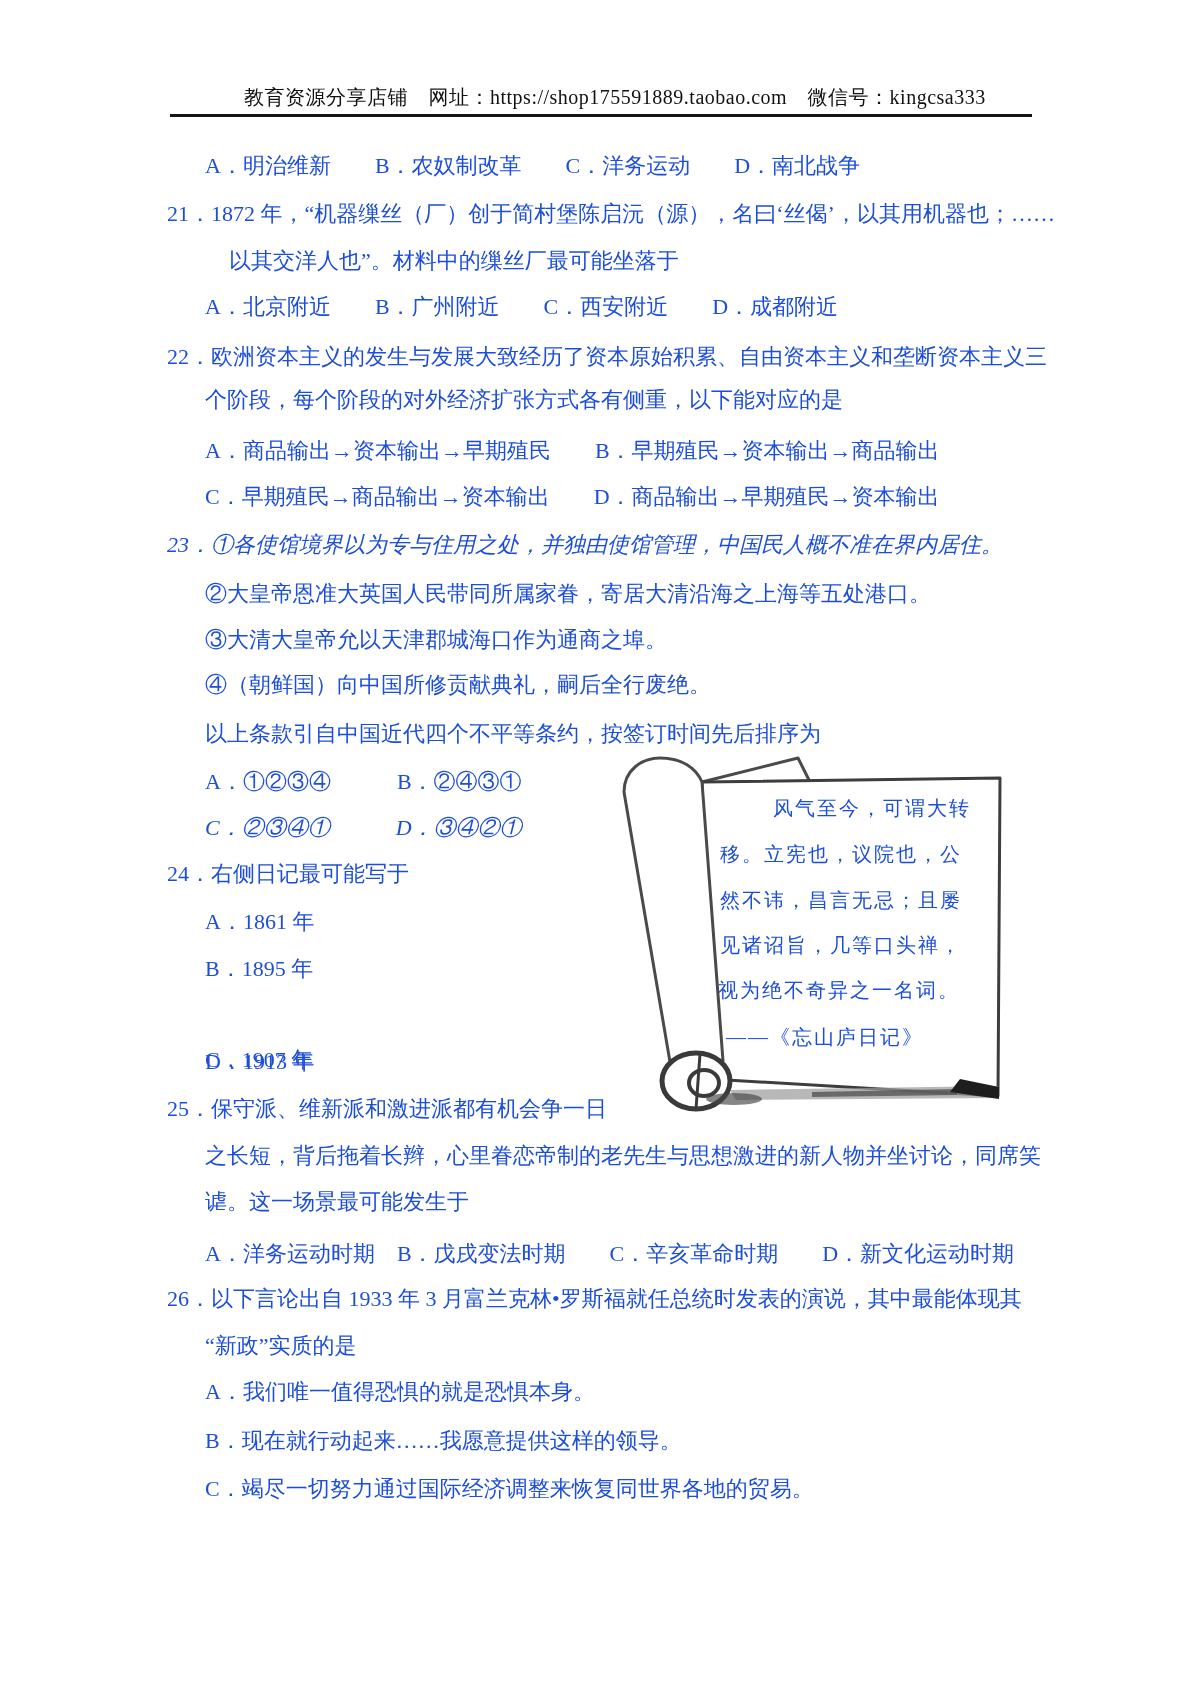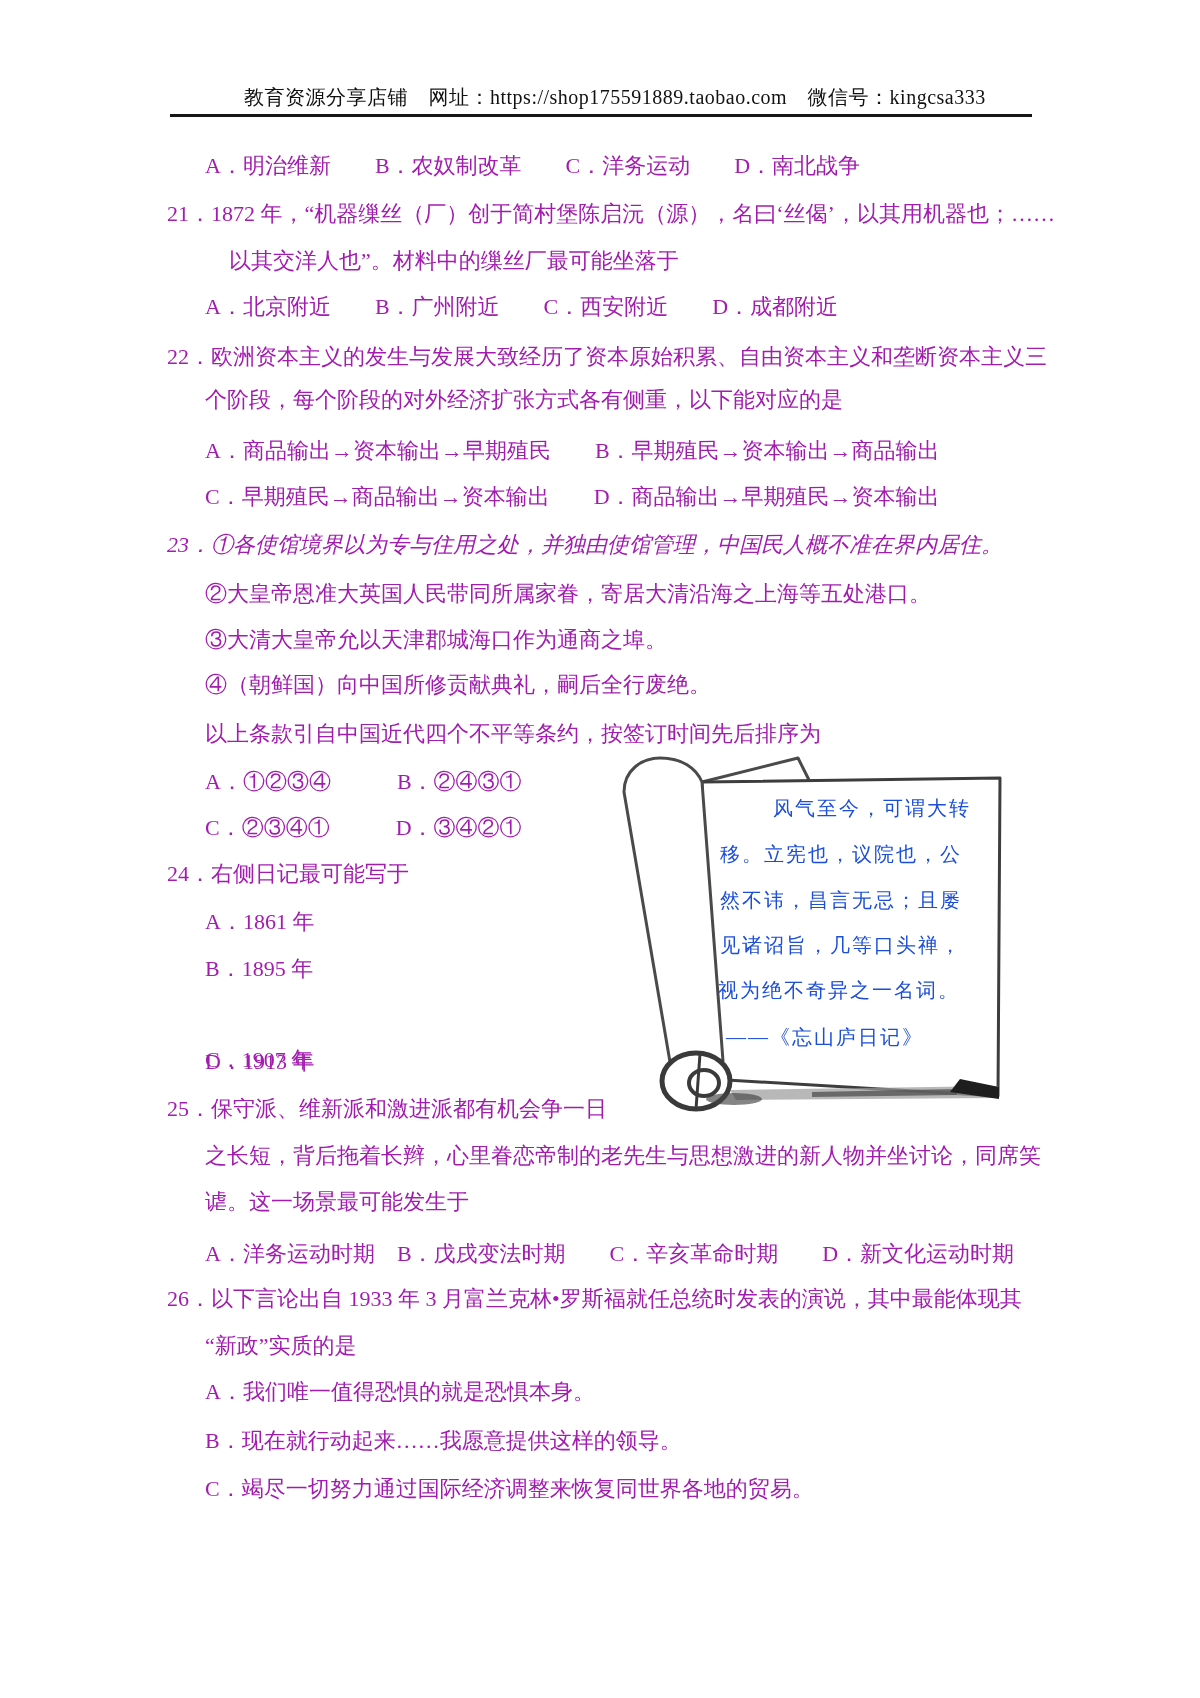--- a/index.html
+++ b/index.html
@@ -23,21 +23,21 @@
     position:absolute;
     left:170px;top:114px;
     width:862px;height:3px;
     background:#161616;
   }
   .body-lines .line{
     position:absolute;
     font-size:22px;
     line-height:30px;
     white-space:pre;
-    color:#a21caf;
+    color:#1d4ed8;
   }
   .scroll-illustration{
     position:absolute;
     left:612px;top:698px;
     width:432px;height:422px;
   }
   .scroll-illustration svg{
     position:absolute;left:0;top:0;
   }
   .diary-lines .dline{
@@ -63,21 +63,21 @@
     <div class="line" style="left: 167px; top: 342px;">22．欧洲资本主义的发生与发展大致经历了资本原始积累、自由资本主义和垄断资本主义三</div>
     <div class="line" style="left: 205px; top: 387px; font-family: Liberation Mono, monospace;">个阶段，每个阶段的对外经济扩张方式各有侧重，以下能对应的是</div>
     <div class="line" style="left: 205px; top: 436px;">A．商品输出→资本输出→早期殖民　　B．早期殖民→资本输出→商品输出</div>
     <div class="line" style="left: 205px; top: 482px;">C．早期殖民→商品输出→资本输出　　D．商品输出→早期殖民→资本输出</div>
     <div class="line" style="left: 167px; top: 530px; font-style: italic;">23．①各使馆境界以为专与住用之处，并独由使馆管理，中国民人概不准在界内居住。</div>
     <div class="line" style="left: 205px; top: 579px;">②大皇帝恩准大英国人民带同所属家眷，寄居大清沿海之上海等五处港口。</div>
     <div class="line" style="left: 205px; top: 625px;">③大清大皇帝允以天津郡城海口作为通商之埠。</div>
     <div class="line" style="left: 205px; top: 670px;">④（朝鲜国）向中国所修贡献典礼，嗣后全行废绝。</div>
     <div class="line" style="left: 205px; top: 719px;">以上条款引自中国近代四个不平等条约，按签订时间先后排序为</div>
     <div class="line" style="left: 205px; top: 767px;">A．①②③④　　　B．②④③①</div>
-    <div class="line" style="left: 205px; top: 813px;">C．②③④①　　　D．③④②①</div>
+    <div class="line" style="left: 205px; top: 813px; font-style: italic;">C．②③④①　　　D．③④②①</div>
     <div class="line" style="left: 167px; top: 859px;">24．右侧日记最可能写于</div>
     <div class="line" style="left: 205px; top: 907px;">A．1861 年</div>
     <div class="line" style="left: 205px; top: 954px;">B．1895 年</div>
     <div class="line" style="left: 205px; top: 1001px; margin-top: 44px;">C．1907 年</div>
     <div class="line" style="left: 205px; top: 1047px;">D．1913 年</div>
     <div class="line" style="left: 167px; top: 1094px;">25．保守派、维新派和激进派都有机会争一日</div>
     <div class="line" style="left: 205px; top: 1141px;">之长短，背后拖着长辫，心里眷恋帝制的老先生与思想激进的新人物并坐讨论，同席笑</div>
     <div class="line" style="left: 205px; top: 1187px;">谑。这一场景最可能发生于</div>
     <div class="line" style="left: 205px; top: 1239px;">A．洋务运动时期　B．戊戌变法时期　　C．辛亥革命时期　　D．新文化运动时期</div>
     <div class="line" style="left: 167px; top: 1284px;">26．以下言论出自 1933 年 3 月富兰克林•罗斯福就任总统时发表的演说，其中最能体现其</div>

